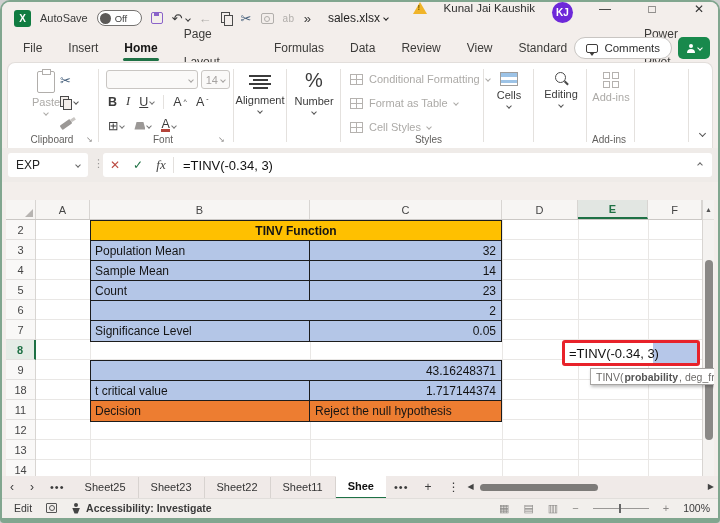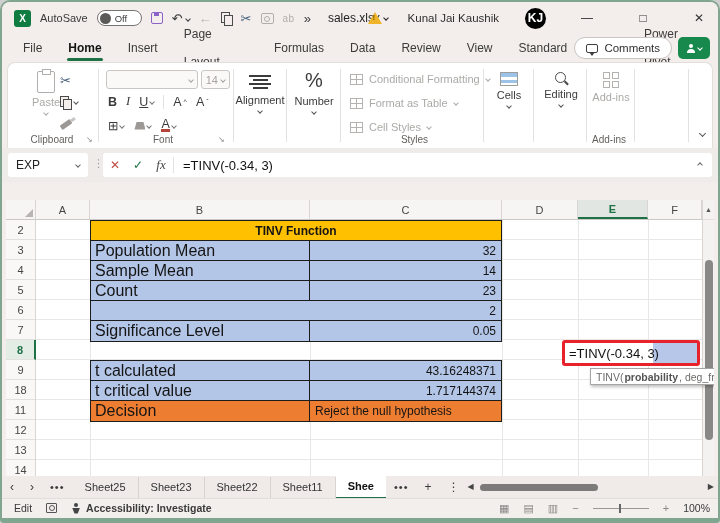--- a/index.html
+++ b/index.html
@@ -23,25 +23,25 @@
   .i-save::after{content:"";position:absolute;top:-1px;left:2px;width:5px;height:4px;background:#8a63c9}
   .glyph{font-size:13px;color:#3a3a3a;line-height:1}
   .grayed{color:#b1aeab}
   .i-copy{width:11px;height:13px;position:relative}
   .i-copy::before{content:"";position:absolute;top:0;left:0;width:7px;height:9px;border:1.2px solid #4a4a4a;background:#f3eeeb}
   .i-copy::after{content:"";position:absolute;top:3px;left:3px;width:7px;height:9px;border:1.2px solid #4a4a4a;background:#f3eeeb}
   .i-pic{width:13px;height:11px;border:1.3px solid #b1aeab;border-radius:2px;position:relative}
   .i-pic::after{content:"";position:absolute;left:2px;top:2px;width:4px;height:4px;border-radius:50%;border:1px solid #b1aeab}
   .i-ab{font-size:10px;color:#b1aeab;letter-spacing:.5px}
   .fname{display:flex;align-items:center;gap:4px;font-size:12px;color:#1f1f1f;margin-left:8px}
-  .tb-right{position:absolute;right:0;top:0;height:32px;display:flex;align-items:center;gap:26px;padding-right:4px}
+  .tb-right{position:absolute;right:0;top:0;height:32px;display:flex;align-items:flex-start;gap:17px;padding-right:4px}
   .i-warn{width:0;height:0;border-left:7px solid transparent;border-right:7px solid transparent;border-bottom:12px solid #f0b429;position:relative}
   .i-warn::after{content:"!";position:absolute;left:-2px;top:1px;font-size:8px;font-weight:bold;color:#7a5b00}
   .user-name{font-size:11.5px;color:#2f2f2f}
-  .avatar{width:21px;height:21px;border-radius:50%;background:#000000;color:#fff;font-size:12px;font-weight:bold;display:flex;align-items:center;justify-content:center}
+  .avatar{width:21px;height:21px;border-radius:50%;background:#6d28d9;color:#fff;font-size:10px;font-weight:bold;display:flex;align-items:center;justify-content:center}
   .winbtn{width:30px;text-align:center;font-size:12px;color:#333}
 
   
   .tabrow{position:absolute;top:32px;left:0;right:0;height:28px;display:flex;align-items:center;padding-left:8px}
   .rtab{position:relative;padding:0 13px;font-size:12px;color:#3c3b39;line-height:28px}
   .rtab.active{font-weight:bold;color:#151514}
   .rtab.active::after{content:"";position:absolute;left:12px;right:12px;bottom:1px;height:3px;border-radius:2px;background:#1e7145}
   .comments-pill{position:absolute;right:46px;top:3px;height:22px;border:1px solid #c8c5c2;border-radius:11px;background:#fff;display:flex;align-items:center;gap:6px;padding:0 11px;font-size:11.5px;color:#2f2f2f}
   .i-bubble{width:12px;height:9px;border:1.3px solid #3f3d3b;border-radius:2px;position:relative}
   .i-bubble::after{content:"";position:absolute;left:2px;bottom:-4px;border-left:3px solid transparent;border-right:3px solid transparent;border-top:4px solid #3f3d3b}
@@ -101,21 +101,21 @@
   .rowhdrs{position:absolute;top:20px;left:0;width:30px;bottom:0;background:#f9f8f7;border-right:1px solid #d8d5d2}
   .rh{height:20px;border-bottom:1px solid #e2e0de;font-size:11px;color:#454545;display:flex;align-items:center;justify-content:center}
   .rh.active{background:#e4ece6;color:#1e7145;font-weight:bold;border-right:2px solid #1e7145;margin-right:-1px}
   .vline{position:absolute;top:20px;bottom:0;width:1px;background:#e9e7e5}
   .hlines{position:absolute;left:30px;right:12px;top:20px;bottom:0;background:repeating-linear-gradient(to bottom,transparent 0 19px,#e9e7e5 19px 20px)}
   .tcell{position:absolute;font-size:12px;color:#141414;display:flex;align-items:center;padding:0 5px}
   .sheet-title{left:84px;top:20px;width:412px;height:21px;background:#ffc000;border:1px solid #1c1c1c;justify-content:center;font-weight:bold}
   .tbl{position:absolute;left:84px;width:412px;border:1px solid #1c1c1c}
   .trow{display:flex;height:20px;border-bottom:1px solid #1c1c1c}
   .trow:last-child{border-bottom:none}
-  .tlabel{width:219px;border-right:1px solid #1c1c1c;padding:0 4px;display:flex;align-items:center;font-size:16px;color:#141414}
+  .tlabel{width:219px;border-right:1px solid #1c1c1c;padding:0 4px;display:flex;align-items:center;font-size:12px;color:#141414}
   .tval{flex:1;padding:0 5px;display:flex;align-items:center;justify-content:flex-end;font-size:12px;color:#141414}
   .blue .trow{background:#b4c6e7}
   .orange{background:#ed7d31}
   .orange .tval{justify-content:flex-start}
   .editbox{position:absolute;left:556px;top:140px;width:138px;height:26px;border:3px solid #e8222a;border-radius:3px;background:linear-gradient(to right,#fff 0 67%,#b6c7e9 67%);display:flex;align-items:center;padding-left:4px;z-index:6}
   .editbox .ftext{font-size:13px}
   .celltip{position:absolute;left:584px;top:168px;width:140px;height:17px;background:#fff;border:1px solid #a7a5a3;box-shadow:1px 2px 3px rgba(0,0,0,.25);font-size:10.5px;color:#6e6c6a;display:flex;align-items:center;padding:0 5px;white-space:nowrap;z-index:7;overflow:hidden}
   .celltip b{color:#555;margin:0 1px}
   .vscroll{position:absolute;top:0;right:0;width:12px;bottom:0;background:#f4f2f0;border-left:1px solid #d8d5d2}
   .vs-btn{height:20px;display:flex;align-items:center;justify-content:center;font-size:7px;color:#555;border-bottom:1px solid #e2dfdc}
@@ -177,22 +177,22 @@
       <span class="user-name">Kunal Jai Kaushik</span>
       <span class="avatar">KJ</span>
       <span class="winbtn">—</span>
       <span class="winbtn">□</span>
       <span class="winbtn">✕</span>
     </div>
   </div>
 
   <div class="tabrow">
     <span class="rtab">File</span>
+    <span class="rtab">Insert</span>
     <span class="rtab active">Home</span>
-    <span class="rtab">Insert</span>
     <span class="rtab">Page Layout</span>
     <span class="rtab">Formulas</span>
     <span class="rtab">Data</span>
     <span class="rtab">Review</span>
     <span class="rtab">View</span>
     <span class="rtab">Standard</span>
     <span class="rtab">Help</span>
     <span class="rtab">Power Pivot</span>
     <span class="comments-pill">
       <span class="i-bubble"></span>
@@ -287,21 +287,21 @@
     <div class="srow" style="left:342px;top:34px">
       <span class="i-grid-dis"></span>
       <span>Format as Table</span>
         <span class="cv s"></span>
     </div>
     <div class="srow" style="left:342px;top:58px">
       <span class="i-grid-dis"></span>
       <span>Cell Styles</span>
         <span class="cv s"></span>
     </div>
-    <span class="glabel" style="left:335px;width:143px">Styles</span>
+    <span class="glabel" style="left:349px;width:143px">Styles</span>
     <div class="gsep" style="left:475px"></div>
 
     <div class="bigbtn" style="left:481px;top:9px;width:40px">
       <span class="i-cells"></span>
       <span class="blabel">Cells</span>
       <span class="cv s" style="color:#555"></span>
     </div>
     <div class="gsep" style="left:525px"></div>
     <div class="bigbtn" style="left:530px;top:9px;width:46px">
       <span class="i-lens"></span>
@@ -394,21 +394,20 @@
         <span class="tval">2</span>
       </div>
       <div class="trow">
         <span class="tlabel">Significance Level</span>
         <span class="tval">0.05</span>
       </div>
     </div>
 
     <div class="tbl blue" style="top:160px">
       <div class="trow">
-        <span class="tlabel">t calculated</span>
         <span class="tval">43.16248371</span>
       </div>
       <div class="trow">
         <span class="tlabel">t critical value</span>
         <span class="tval">1.717144374</span>
       </div>
     </div>
 
     <div class="tbl orange" style="top:200px">
       <div class="trow">

